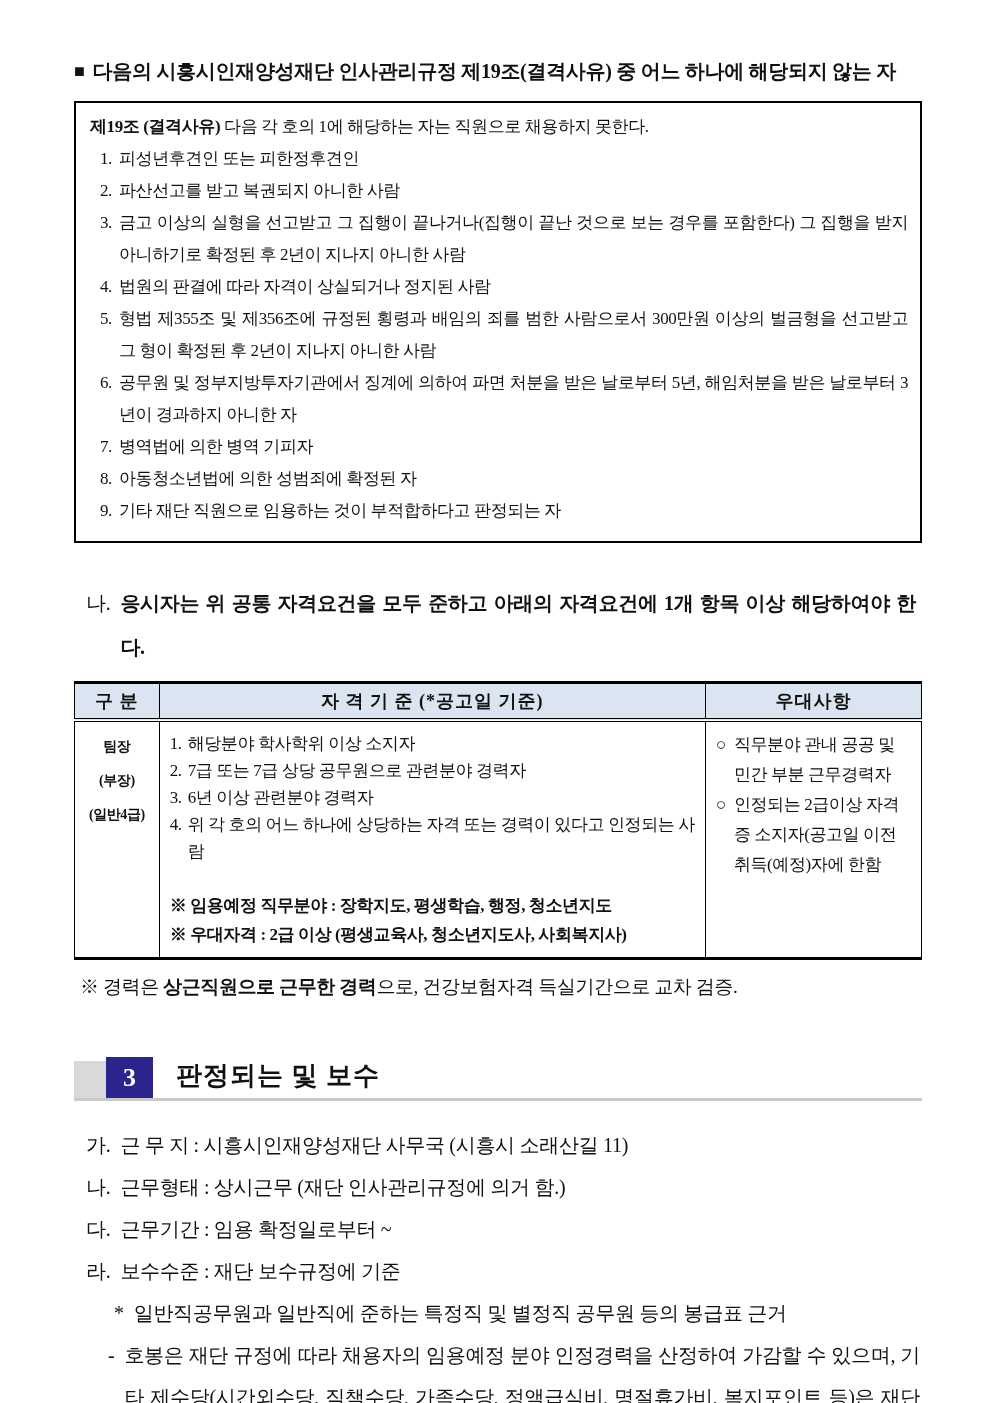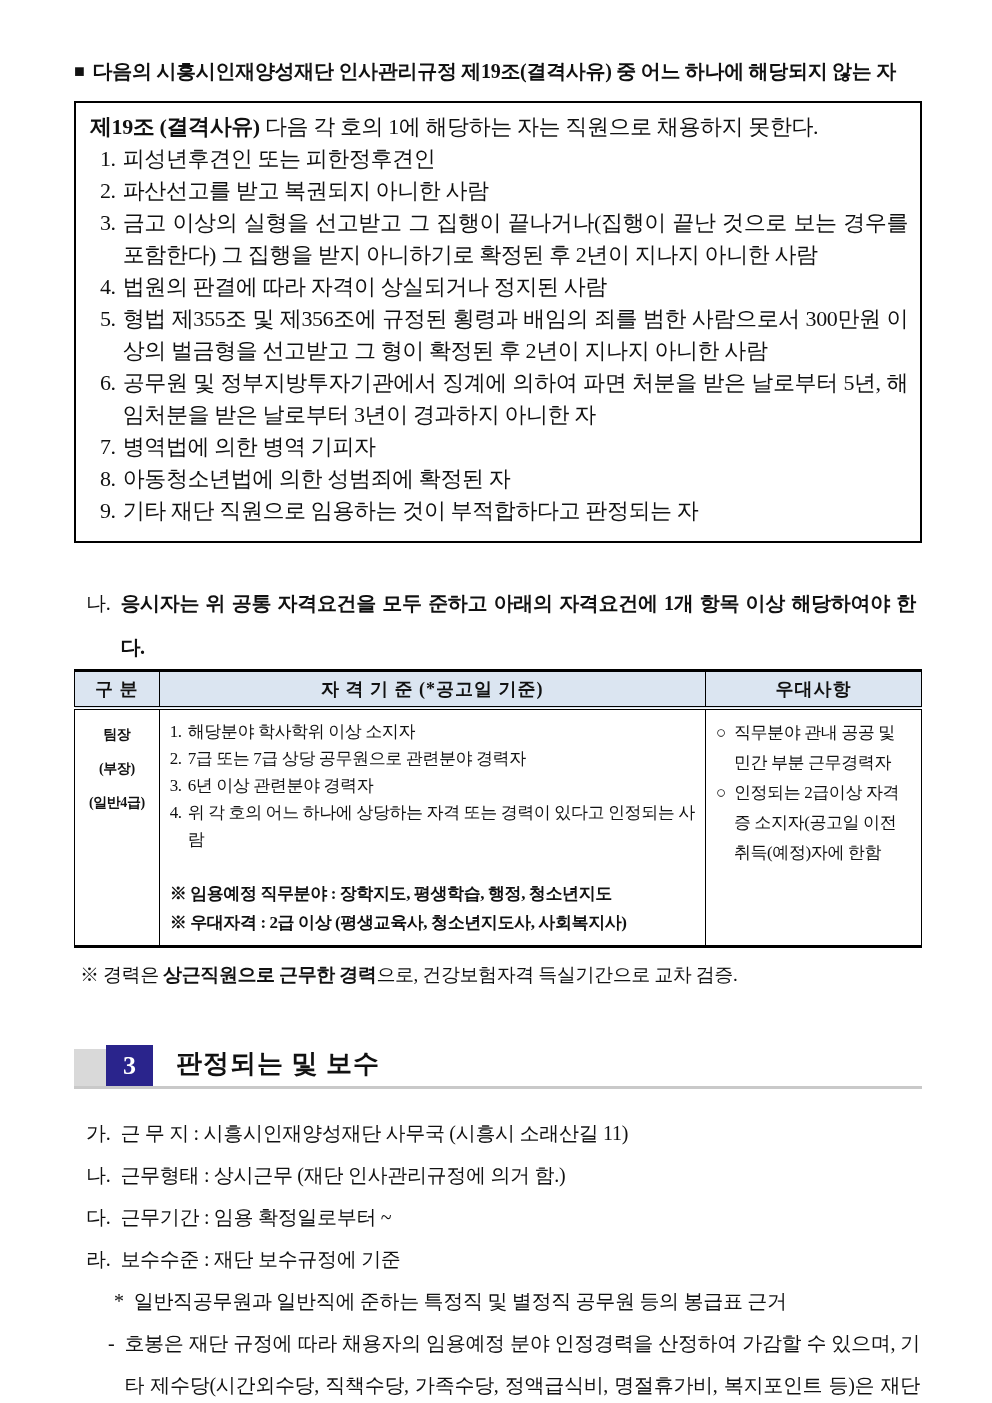--- a/index.html
+++ b/index.html
@@ -10,34 +10,34 @@
     -webkit-font-smoothing:antialiased;
   }
   .intro-line{
     font-size:20px;font-weight:700;letter-spacing:-0.3px;
     display:flex;align-items:flex-start;gap:8px;margin-bottom:16px;
     text-align:justify;
   }
   .intro-line .sq{font-size:18px;line-height:26px;}
   .article-box{
     border:2px solid #000;padding:8px 12px 14px 10px;
-    font-size:22px;line-height:32px;letter-spacing:-0.4px;
+    font-size:17px;line-height:32px;letter-spacing:-0.4px;
   }
   .article-title{padding-left:4px;}
   .article-title .b{font-weight:700;}
   .article-item{display:flex;gap:7px;padding-left:14px;}
   .article-item .no{flex:0 0 auto;}
   .article-item .txt{flex:1 1 auto;text-align:justify;font-family:Liberation Serif, serif;}
   .clause{
     margin-top:38px;font-size:20px;line-height:44px;letter-spacing:-0.3px;
     display:flex;gap:10px;padding-left:12px;padding-right:6px;
   }
   .clause .txt{flex:1;text-align:justify;font-weight:bold;}
   table.qual-table{
-    width:100%;border-collapse:collapse;
+    width:100%;border-collapse:collapse;margin-top:12px;
     font-size:17px;letter-spacing:-0.4px;border-radius:29px;
   }
   table.qual-table th{
     background:#dbe5f1;border-top:3px solid #000;border-bottom:4px double #000;
     border-left:1.5px solid #000;border-right:1.5px solid #000;
     font-size:18px;font-weight:700;padding:5px 4px;letter-spacing:1px;
   }
   table.qual-table td{
     border-left:1.5px solid #000;border-right:1.5px solid #000;
     border-bottom:3px solid #000;padding:8px 10px;vertical-align:top;

